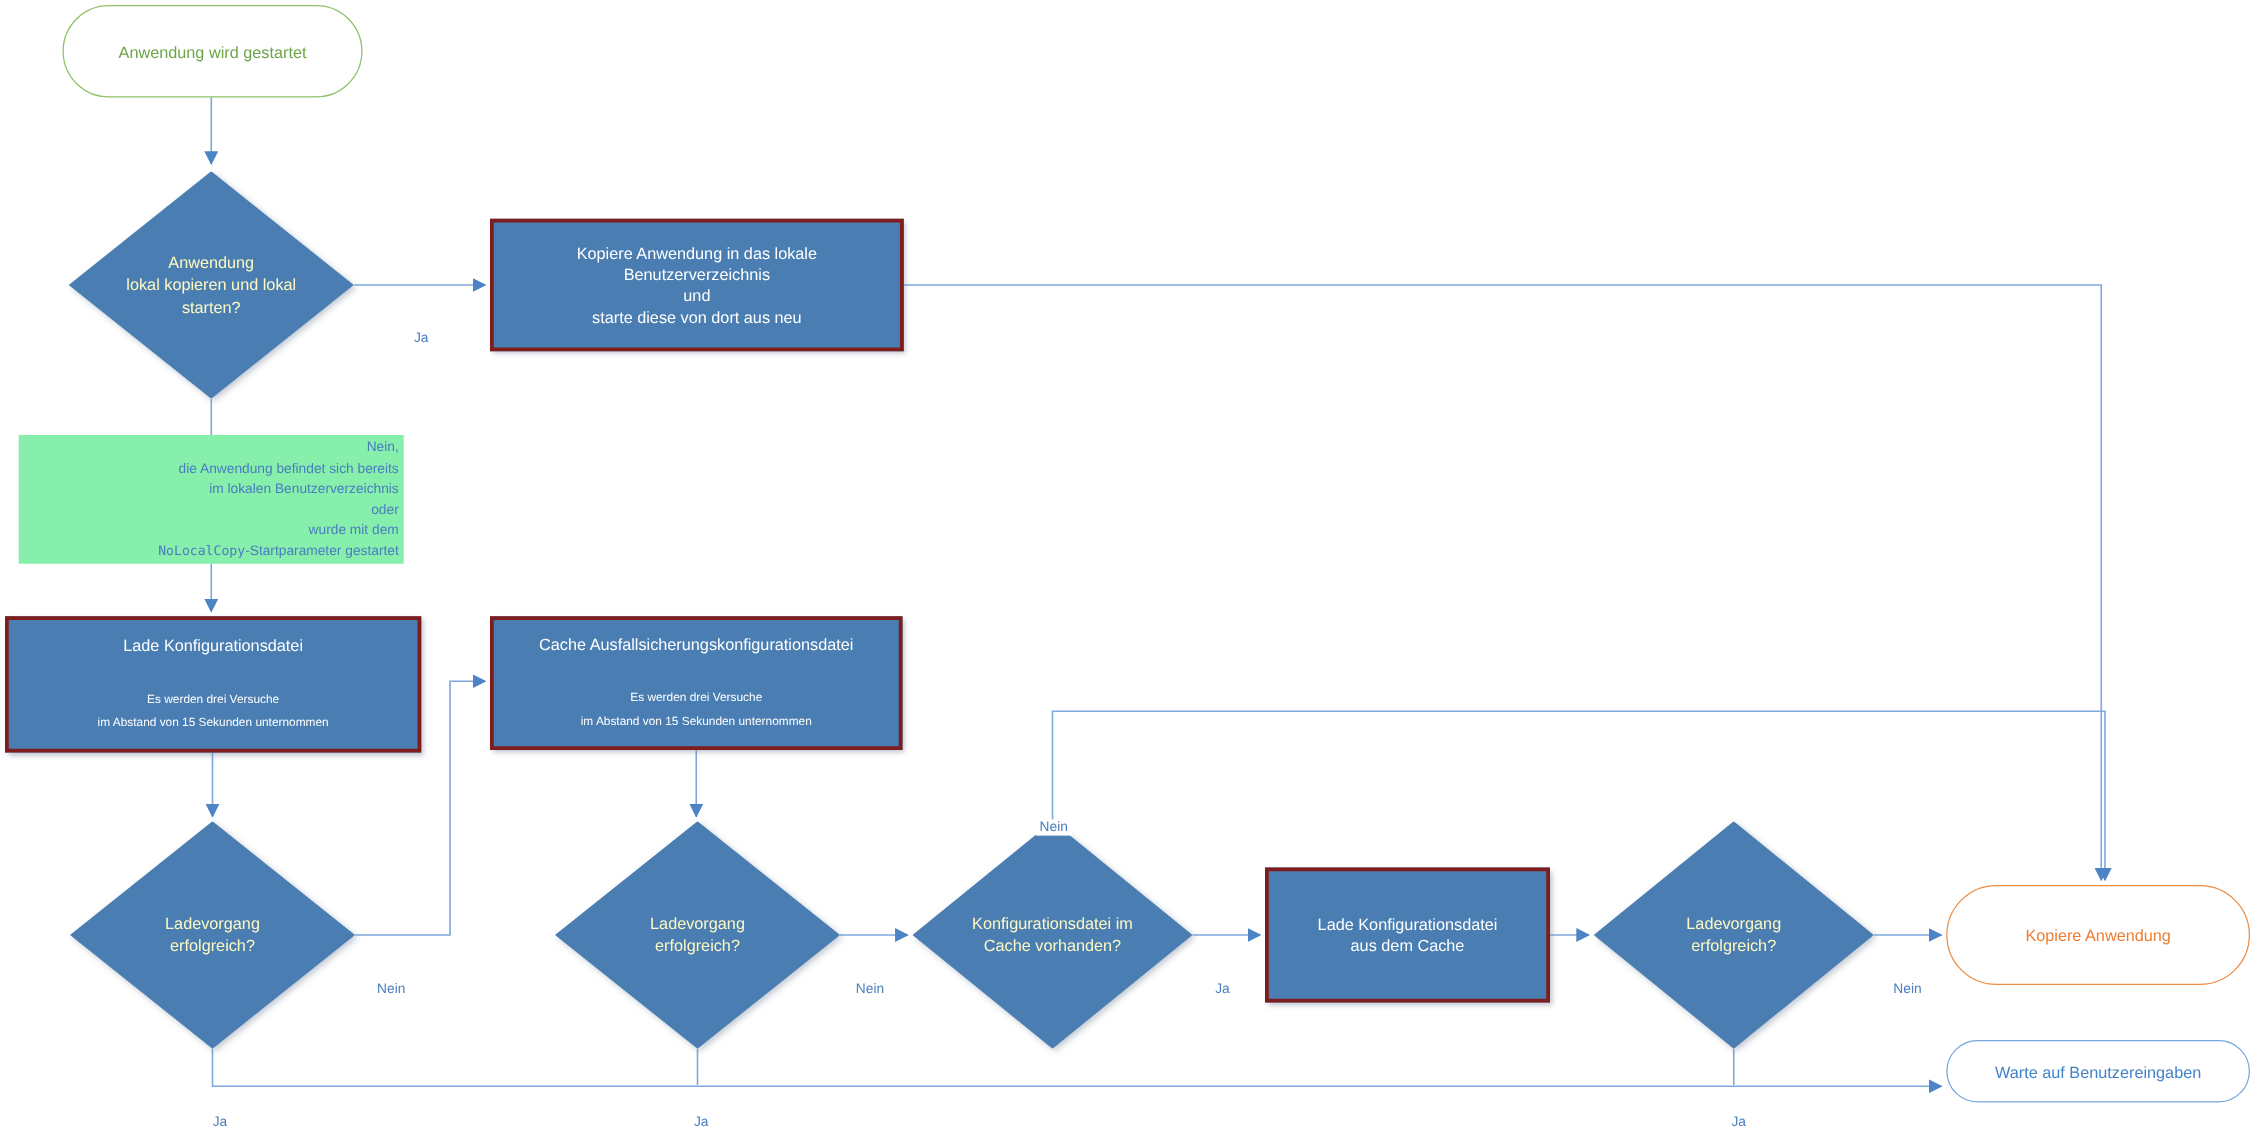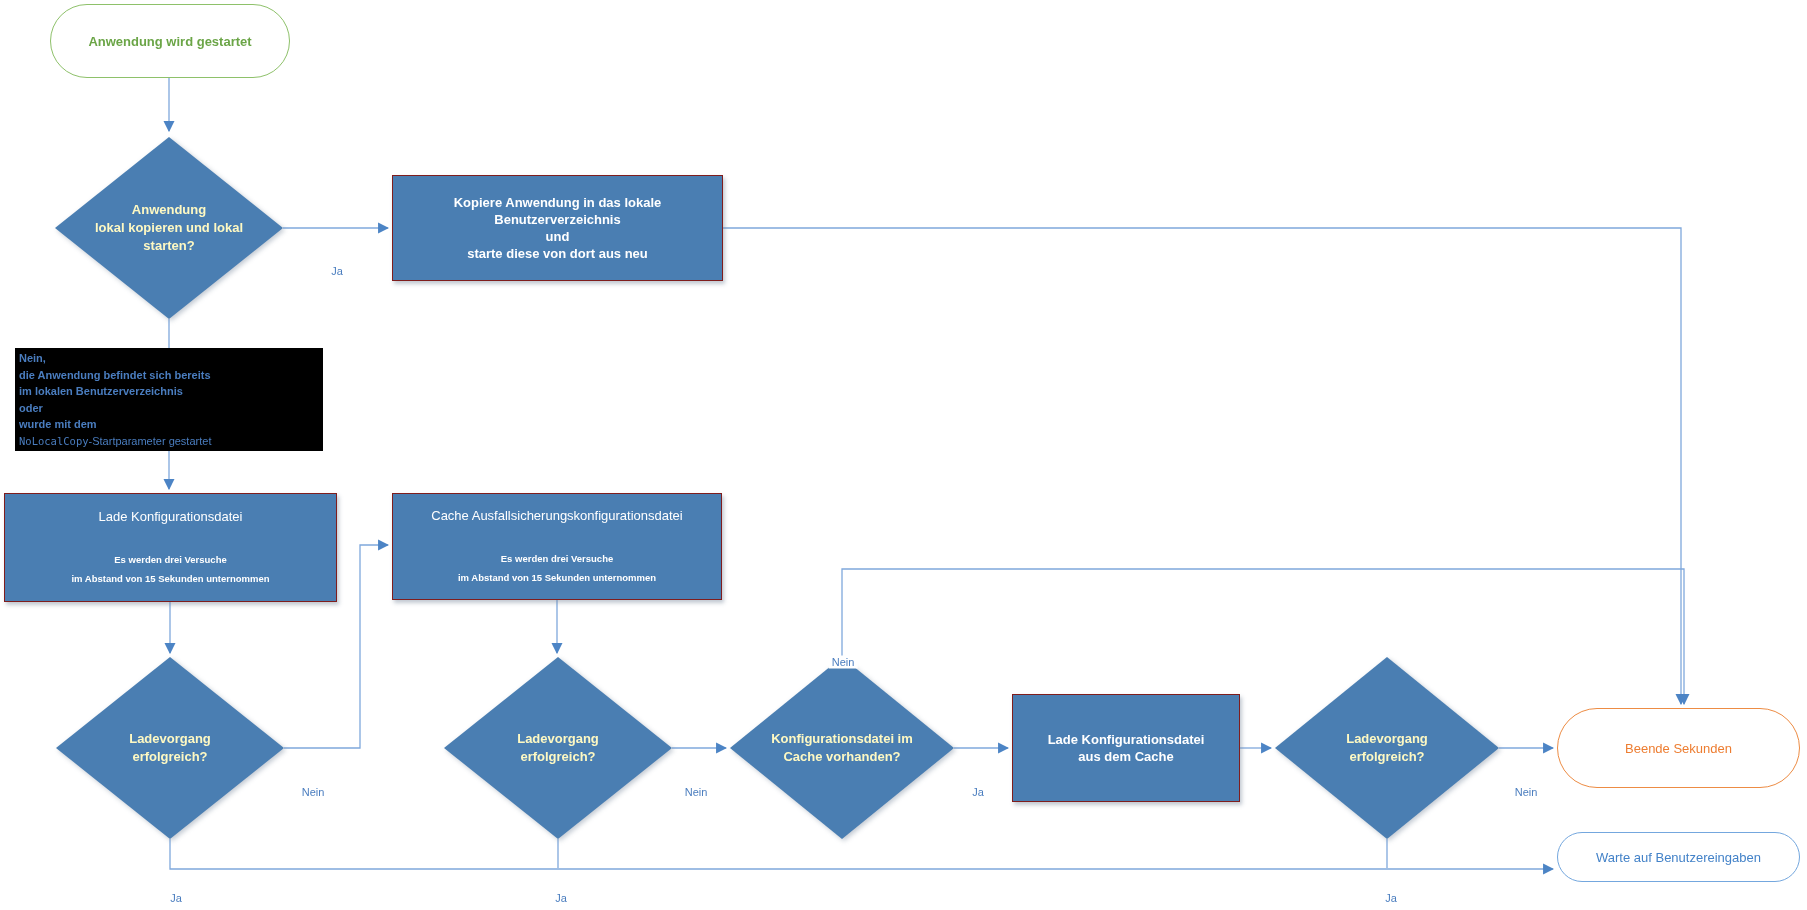--- a/index.html
+++ b/index.html
@@ -1,26 +1,26 @@
 <!DOCTYPE html>
 <html><head>
 <meta charset="utf-8">
 <style>
   html,body{margin:0;padding:0;background:#fff;}
   #canvas{
     position:relative;width:1807px;height:910px;background:#ffffff;overflow:hidden;
     font-family:"Liberation Sans", sans-serif;
   }
-  .pre{white-space:pre-line;font-weight:bold;}
+  .pre{white-space:pre-line;}
   
   #edges{position:absolute;left:0;top:0;width:1807px;height:910px;}
   #edges polyline{fill:none;stroke:#7fa8dc;stroke-width:1.3;}
   
   .process{
-    position:absolute;background:#4a7eb2;border:1px solid #7f1d1d;color:#fff;
+    position:absolute;background:#4a7eb2;border:3px solid #7f1d1d;color:#fff;
     display:flex;flex-direction:column;align-items:center;justify-content:center;
     text-align:center;box-sizing:border-box;
     box-shadow:2px 2.5px 4px rgba(120,135,155,.45);
   }
   .process-title{font-size:13px;line-height:17px;}
   .process-note{font-size:9.5px;line-height:19px;margin-top:25px;}
   .diamond{position:absolute;filter:drop-shadow(2px 2.5px 2.5px rgba(120,135,155,.45));}
   .diamond-shape{
     width:100%;height:100%;background:#4a7eb2;
     clip-path:polygon(50% 0%,100% 50%,50% 100%,0% 50%);
@@ -35,22 +35,22 @@
   .terminal.start{border:1.5px solid #8ec16a;border-radius:37px;color:#6ba547;}
   .terminal.exit{border:1.5px solid #ed8c44;border-radius:40px;color:#ed7d31;}
   .terminal.wait{border:1.5px solid #74a7de;border-radius:36px;color:#4382c8;}
   
   .edge-label{
     position:absolute;transform:translate(-50%,-50%);
     background:#fff;padding:0 3px;color:#4a7dbf;font-size:11px;line-height:13px;margin-top:44px;
   }
   .note{
     position:absolute;transform:translateX(-50%);
-    background:#000000;color:#4a7dbf;font-size:11px;line-height:16.5px;
-    text-align:left;padding:2px 4px;
+    background:#86efac;color:#4a7dbf;font-size:11px;line-height:16.5px;
+    text-align:right;padding:2px 4px;
   }
   .note .code{font-family:"DejaVu Sans Mono", monospace;font-size:10.5px;}
 </style>
 </head>
 <body>
 
 <div id="canvas">
 
   <svg id="edges" xmlns="http://www.w3.org/2000/svg">
     <defs>
@@ -142,21 +142,21 @@
   </div>
 
   <div class="diamond" style="left:1275px;top:657px;width:224px;height:182px;">
     <div class="diamond-shape">
       <span class="pre">Ladevorgang
 erfolgreich?</span>
     </div>
   </div>
 
   <div class="terminal exit" style="left:1557px;top:708px;width:243px;height:80px;">
-    <span>Beende Sekunden</span>
+    <span>Kopiere Anwendung</span>
   </div>
 
   <div class="terminal wait" style="left:1557px;top:832px;width:243px;height:50px;">
     <span>Warte auf Benutzereingaben</span>
   </div>
 
   <div class="edge-label" style="left:337px;top:227px;">Ja</div>
   <div class="edge-label" style="left:313px;top:748px;">Nein</div>
   <div class="edge-label" style="left:176px;top:854px;">Ja</div>
   <div class="edge-label" style="left:696px;top:748px;">Nein</div>

